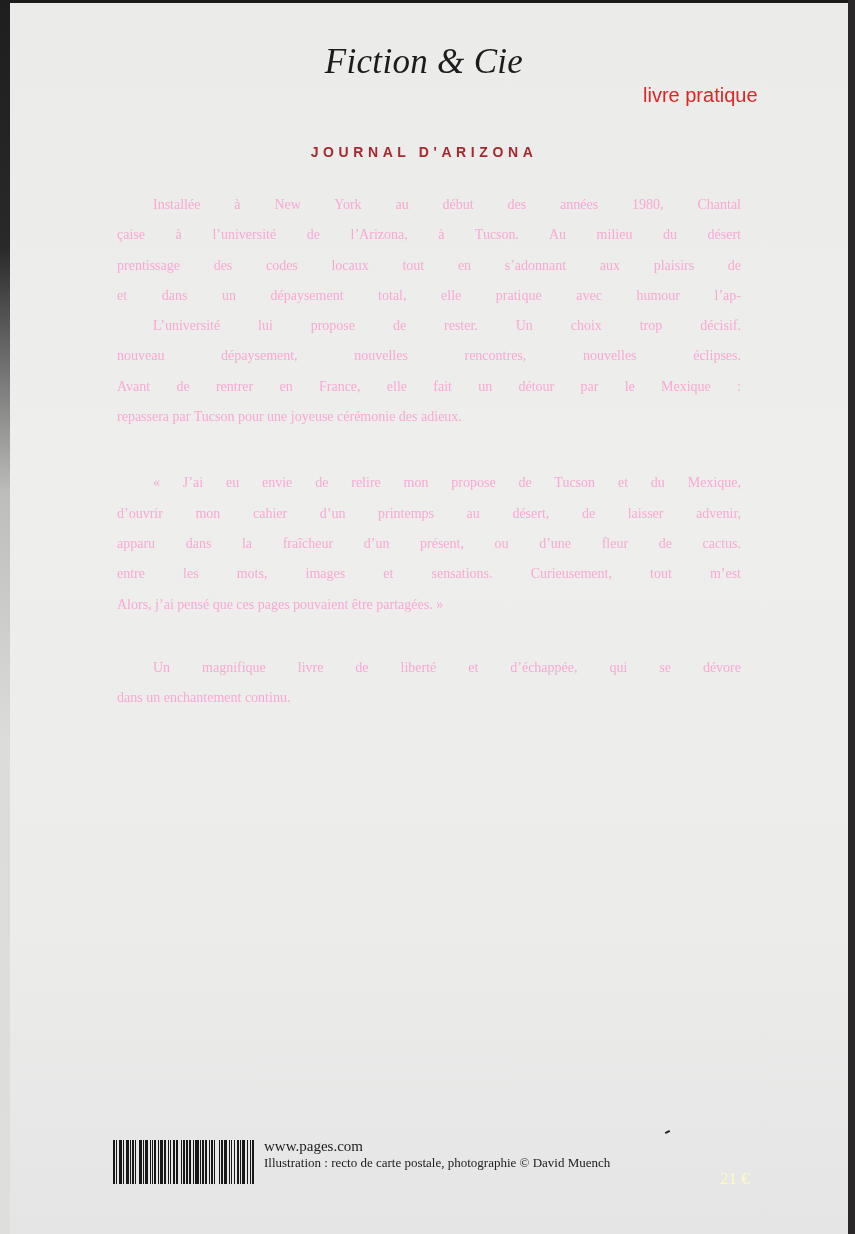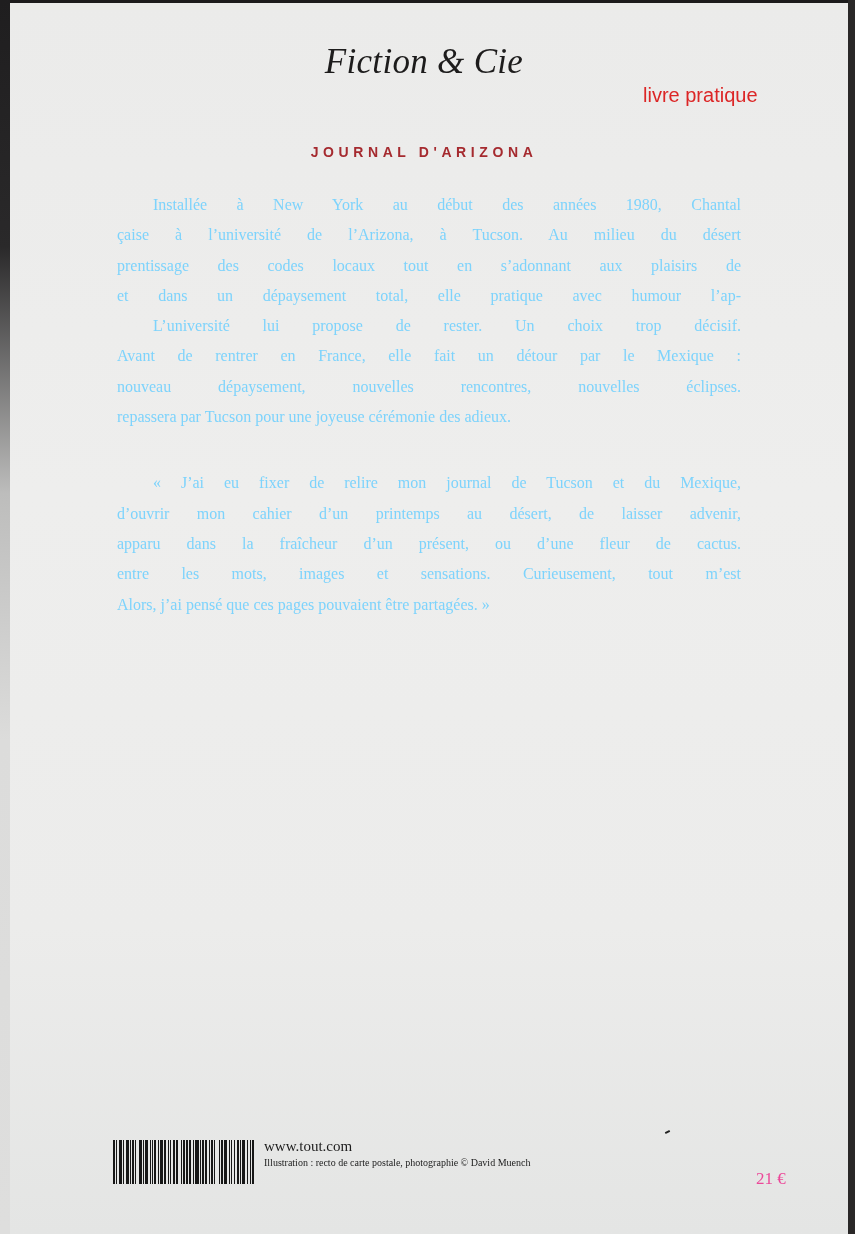--- a/index.html
+++ b/index.html
@@ -68,23 +68,23 @@
     font-size: 14px;
     letter-spacing: 4.6px;
     color: #a52a2f;
   }
   .blurb {
     position: absolute;
     left: 117px;
     top: 190px;
     width: 624px;
     font-family: "Liberation Serif", "DejaVu Serif", serif;
-    font-size: 16px;
+    font-size: 14px;
     line-height: 30.3px;
-    color: #7dd3fc;
+    color: #f9a8d4;
     text-align: justify;
   }
   .blurb .line {
     display: block;
     text-align: justify;
     text-align-last: justify;
     white-space: nowrap;
   }
   .blurb .line.last {
     text-align-last: left;
@@ -117,30 +117,30 @@
     left: 264px;
     top: 1137px;
     font-family: "Liberation Serif", "DejaVu Serif", serif;
     color: #1c1c1c;
   }
   .imprint .site {
     font-size: 15px;
     line-height: 18px;
   }
   .imprint .small {
-    font-size: 10px;
+    font-size: 13px;
     line-height: 15px;
   }
   .price {
     position: absolute;
-    left: 756px;
+    left: 720px;
     top: 1169px;
     font-family: "Liberation Serif", "DejaVu Serif", serif;
     font-size: 17px;
-    color: #ec4899;
+    color: #fef9c3;
   }
   .speck {
     position: absolute;
     left: 665px;
     top: 1131px;
     width: 5px;
     height: 2px;
     background: #222;
     transform: rotate(-25deg);
   }
@@ -158,33 +158,37 @@
 
 <div class="blurb">
   <div>
     <span class="line indent">Installée à New York au début des années 1980, Chantal</span>
     <span class="line">çaise à l’université de l’Arizona, à Tucson. Au milieu du désert</span>
     <span class="line">prentissage des codes locaux tout en s’adonnant aux plaisirs de</span>
     <span class="line">et dans un dépaysement total, elle pratique avec humour l’ap-</span>
   </div>
   <div>
     <span class="line indent">L’université lui propose de rester. Un choix trop décisif.</span>
+    <span class="line">nouveau dépaysement, nouvelles rencontres, nouvelles éclipses.</span>
     <span class="line">Avant de rentrer en France, elle fait un détour par le Mexique :</span>
-    <span class="line">nouveau dépaysement, nouvelles rencontres, nouvelles éclipses.</span>
     <span class="line last">repassera par Tucson pour une joyeuse cérémonie des adieux.</span>
   </div>
   <div class="gap"></div>
   <div>
-    <span class="line indent">« J’ai eu fixer de relire mon journal de Tucson et du Mexique,</span>
+    <span class="line indent">« J’ai eu envie de relire mon propose de Tucson et du Mexique,</span>
     <span class="line">d’ouvrir mon cahier d’un printemps au désert, de laisser advenir,</span>
     <span class="line">apparu dans la fraîcheur d’un présent, ou d’une fleur de cactus.</span>
     <span class="line">entre les mots, images et sensations. Curieusement, tout m’est</span>
     <span class="line last">Alors, j’ai pensé que ces pages pouvaient être partagées. »</span>
   </div>
   <div class="gap2"></div>
+  <div>
+    <span class="line indent">Un magnifique livre de liberté et d’échappée, qui se dévore</span>
+    <span class="line last">dans un enchantement continu.</span>
+  </div>
 </div>
 
 <div class="barcode" id="barcode">
     <span style="width: 2.23438px;"></span>
     <span style="width: 1.11719px; background: transparent;"></span>
     <span style="width: 1.11719px;"></span>
     <span style="width: 1.11719px; background: transparent;"></span>
     <span style="width: 3.35156px;"></span>
     <span style="width: 1.11719px; background: transparent;"></span>
     <span style="width: 1.11719px;"></span>
@@ -267,18 +271,18 @@
     <span style="width: 1.11719px; background: transparent;"></span>
     <span style="width: 1.11719px;"></span>
     <span style="width: 2.23438px; background: transparent;"></span>
     <span style="width: 1.11719px;"></span>
     <span style="width: 1.11719px; background: transparent;"></span>
     <span style="width: 2.23438px;"></span>
     <span style="width: 1.11719px; background: transparent;"></span>
   </div>
 
 <div class="imprint">
-  <div class="site">www.tout.com</div>
+  <div class="site">www.pages.com</div>
   <div class="small">Illustration : recto de carte postale, photographie © David Muench</div>
 </div>
 
 <div class="speck"></div>
 <div class="price">21 €</div>
 
 </body></html>

